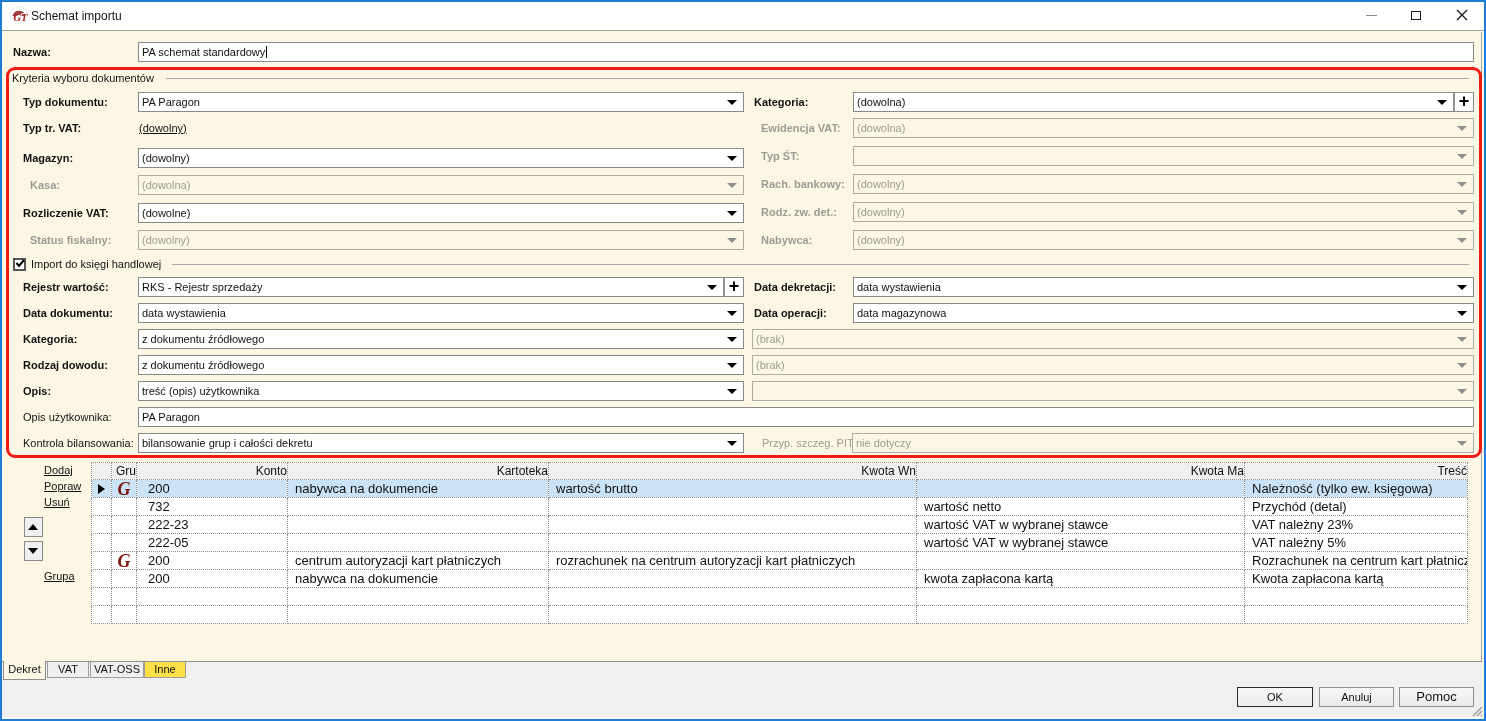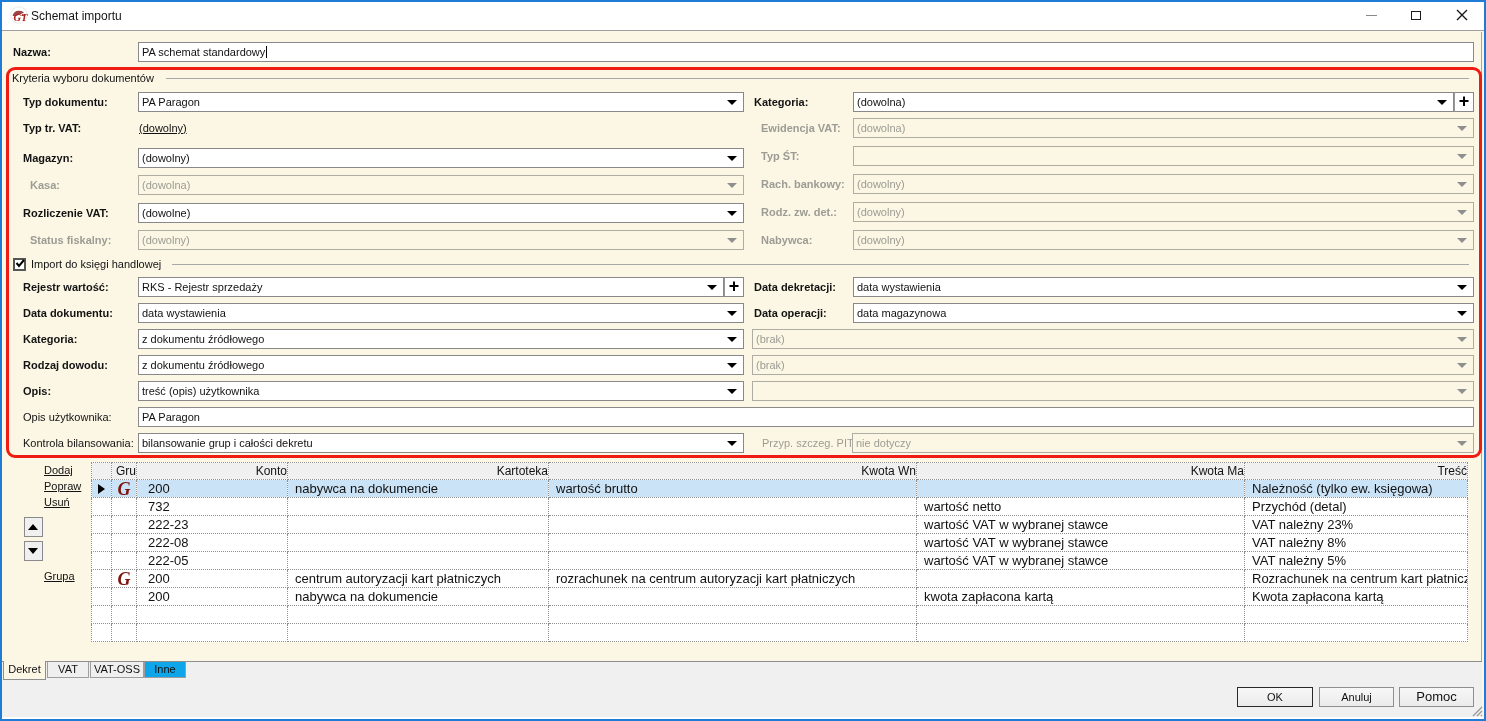--- a/index.html
+++ b/index.html
@@ -198,29 +198,20 @@
           <td></td>
           <td>222-23</td>
           <td></td>
           <td></td>
           <td>wartość VAT w wybranej stawce</td>
           <td>VAT należny 23%</td>
         </tr>
 <tr>
           <td></td>
           <td></td>
-          <td>222-08</td>
-          <td></td>
-          <td></td>
-          <td>wartość VAT w wybranej stawce</td>
-          <td>VAT należny 8%</td>
-        </tr>
-<tr>
-          <td></td>
-          <td></td>
           <td>222-05</td>
           <td></td>
           <td></td>
           <td>wartość VAT w wybranej stawce</td>
           <td>VAT należny 5%</td>
         </tr>
 <tr>
           <td></td>
           <td class="g">G</td>
           <td>200</td>
@@ -266,21 +257,21 @@
 #tblwrap .sel td{background:#cbe3f6;}
 #tblwrap td.g{font-family:"Liberation Serif",serif;font-weight:bold;font-style:italic;color:#7e150e;font-size:18px;line-height:16px;text-align:center;padding:0;}
 #tblwrap .tri{width:0;height:0;margin:auto;border-top:5.5px solid transparent;border-bottom:5.5px solid transparent;border-left:7px solid #000;}
 #tblwrap td.ptr{padding:0;}
 </style>
 
 <div class="abs" style="left:2px;top:661px;width:1480px;height:1px;background:#8e8e8e"></div>
 <div class="abs" style="left:3px;top:661px;width:41px;height:18px;background:#fcf7e5;border:1px solid #8e8e8e;border-top:none;font-size:11px;text-align:center;line-height:17px;color:#111">Dekret</div>
 <div class="abs" style="left:47px;top:662px;width:40px;height:15px;background:#efefef;border:1px solid #9e9e9e;border-top:none;font-size:11px;text-align:center;line-height:15px;color:#111">VAT</div>
 <div class="abs" style="left:90px;top:662px;width:52px;height:15px;background:#efefef;border:1px solid #9e9e9e;border-top:none;font-size:11px;text-align:center;line-height:15px;color:#111">VAT-OSS</div>
-<div class="abs" style="left:144px;top:662px;width:40px;height:15px;background:#0ea5e9;border:1px solid #9e9e9e;border-top:none;font-size:11px;text-align:center;line-height:15px;color:#111">Inne</div>
+<div class="abs" style="left:144px;top:662px;width:40px;height:15px;background:#fde047;border:1px solid #9e9e9e;border-top:none;font-size:11px;text-align:center;line-height:15px;color:#111">Inne</div>
 
 <div class="abs" style="left:1237px;top:687px;width:74px;height:18px;background:linear-gradient(#f7f7f7,#ebebeb);border:1px solid #2a2a2a;font-size:11px;text-align:center;line-height:18px;color:#111">OK</div>
 <div class="abs" style="left:1319px;top:687px;width:73px;height:18px;background:linear-gradient(#f7f7f7,#ebebeb);border:1px solid #8f8f8f;font-size:11px;text-align:center;line-height:18px;color:#111">Anuluj</div>
 <div class="abs" style="left:1399px;top:687px;width:73px;height:18px;background:linear-gradient(#f7f7f7,#ebebeb);border:1px solid #8f8f8f;font-size:13px;text-align:center;line-height:18px;color:#111">Pomoc</div>
 
 <div class="abs" style="left:2px;top:717px;width:1480px;height:2px;background:#ffffff"></div>
 
 <svg class="abs" style="left:1470px;top:704px" width="13" height="13" viewBox="0 0 13 13">
   <path d="M12 3 L3 12 M12 7 L7 12 M12 11 L11 12" stroke="#9a9a9a" stroke-width="1.4"></path>
 </svg>

